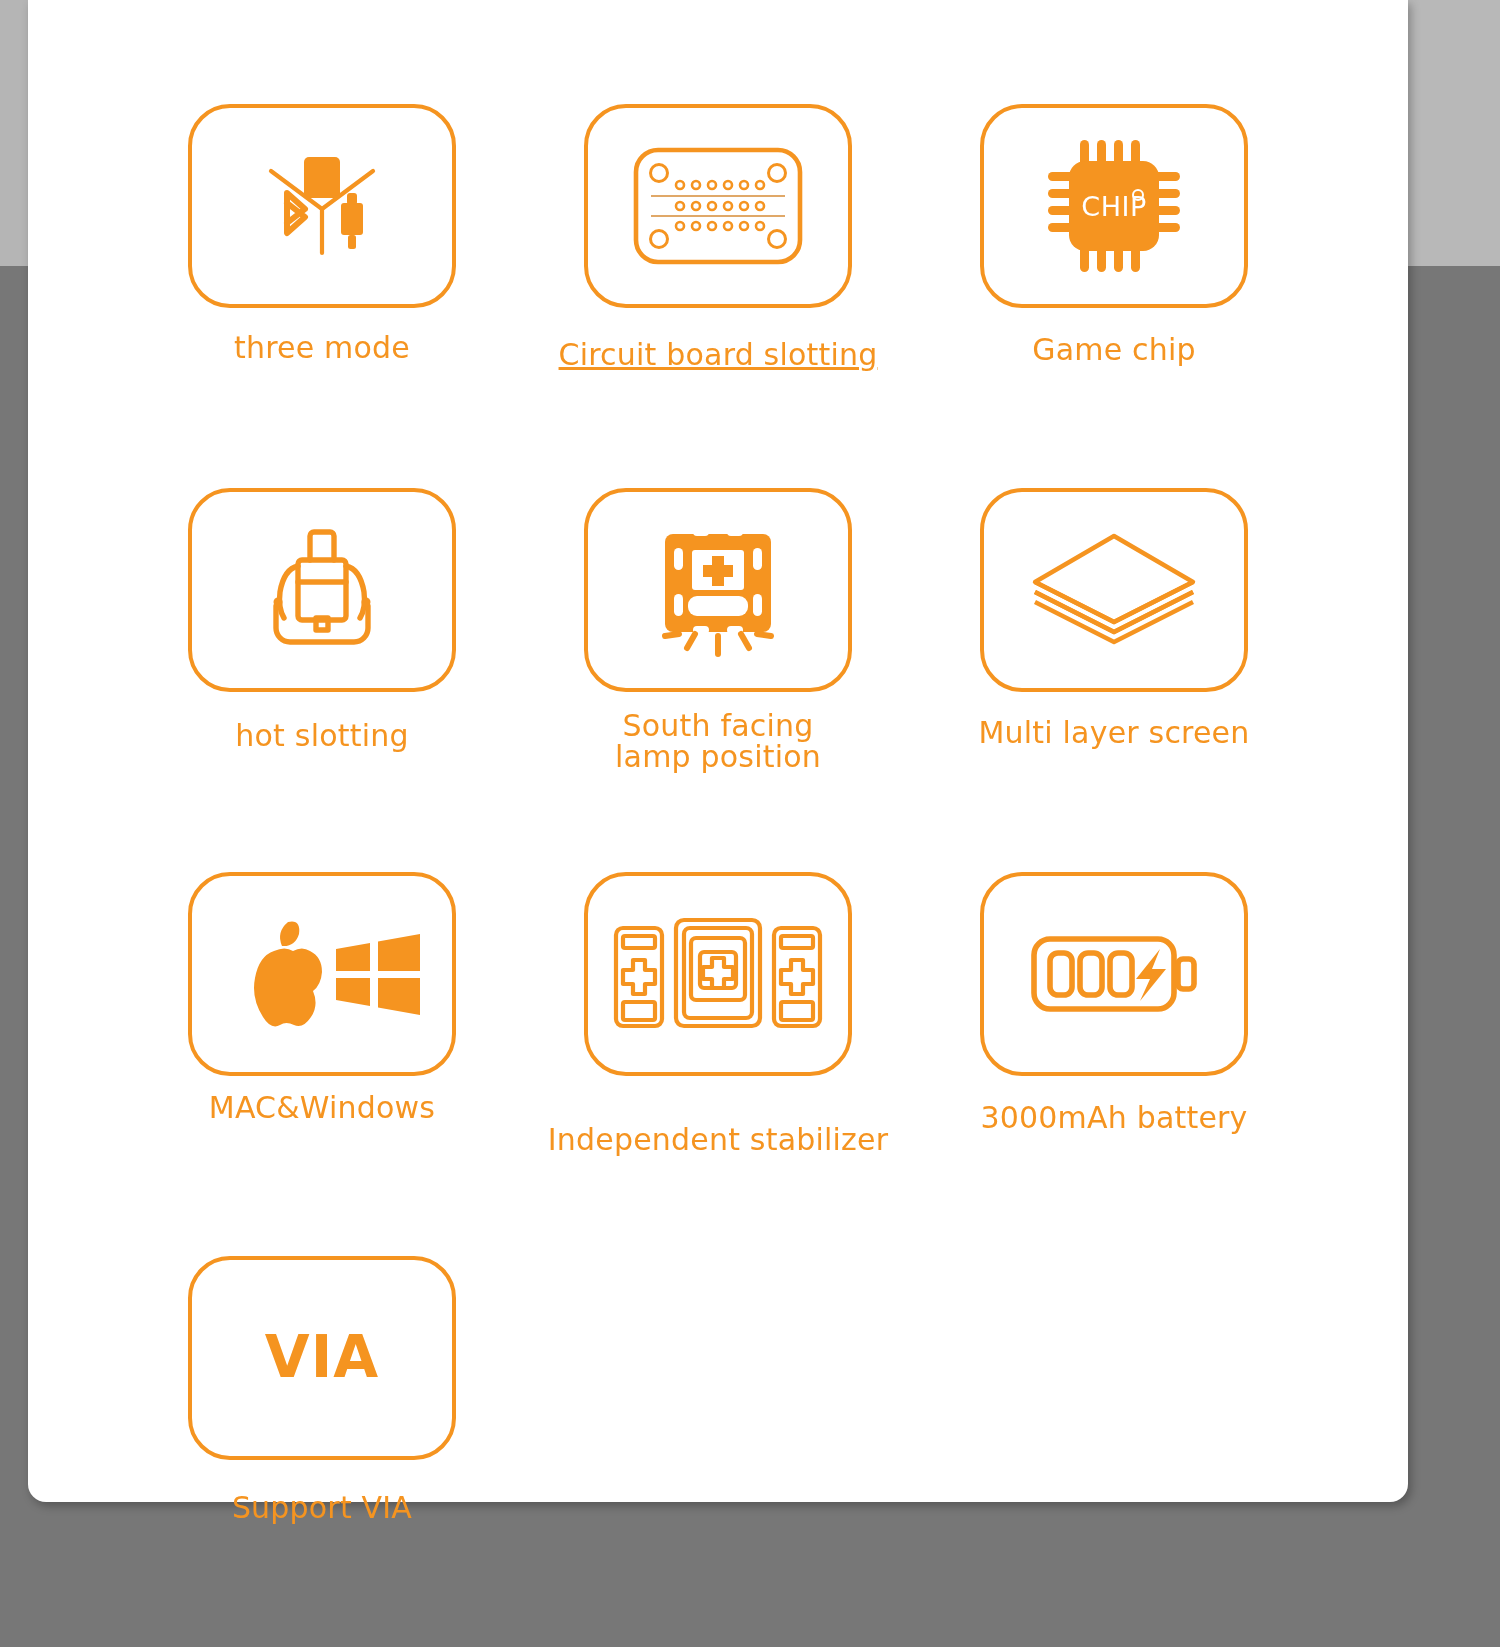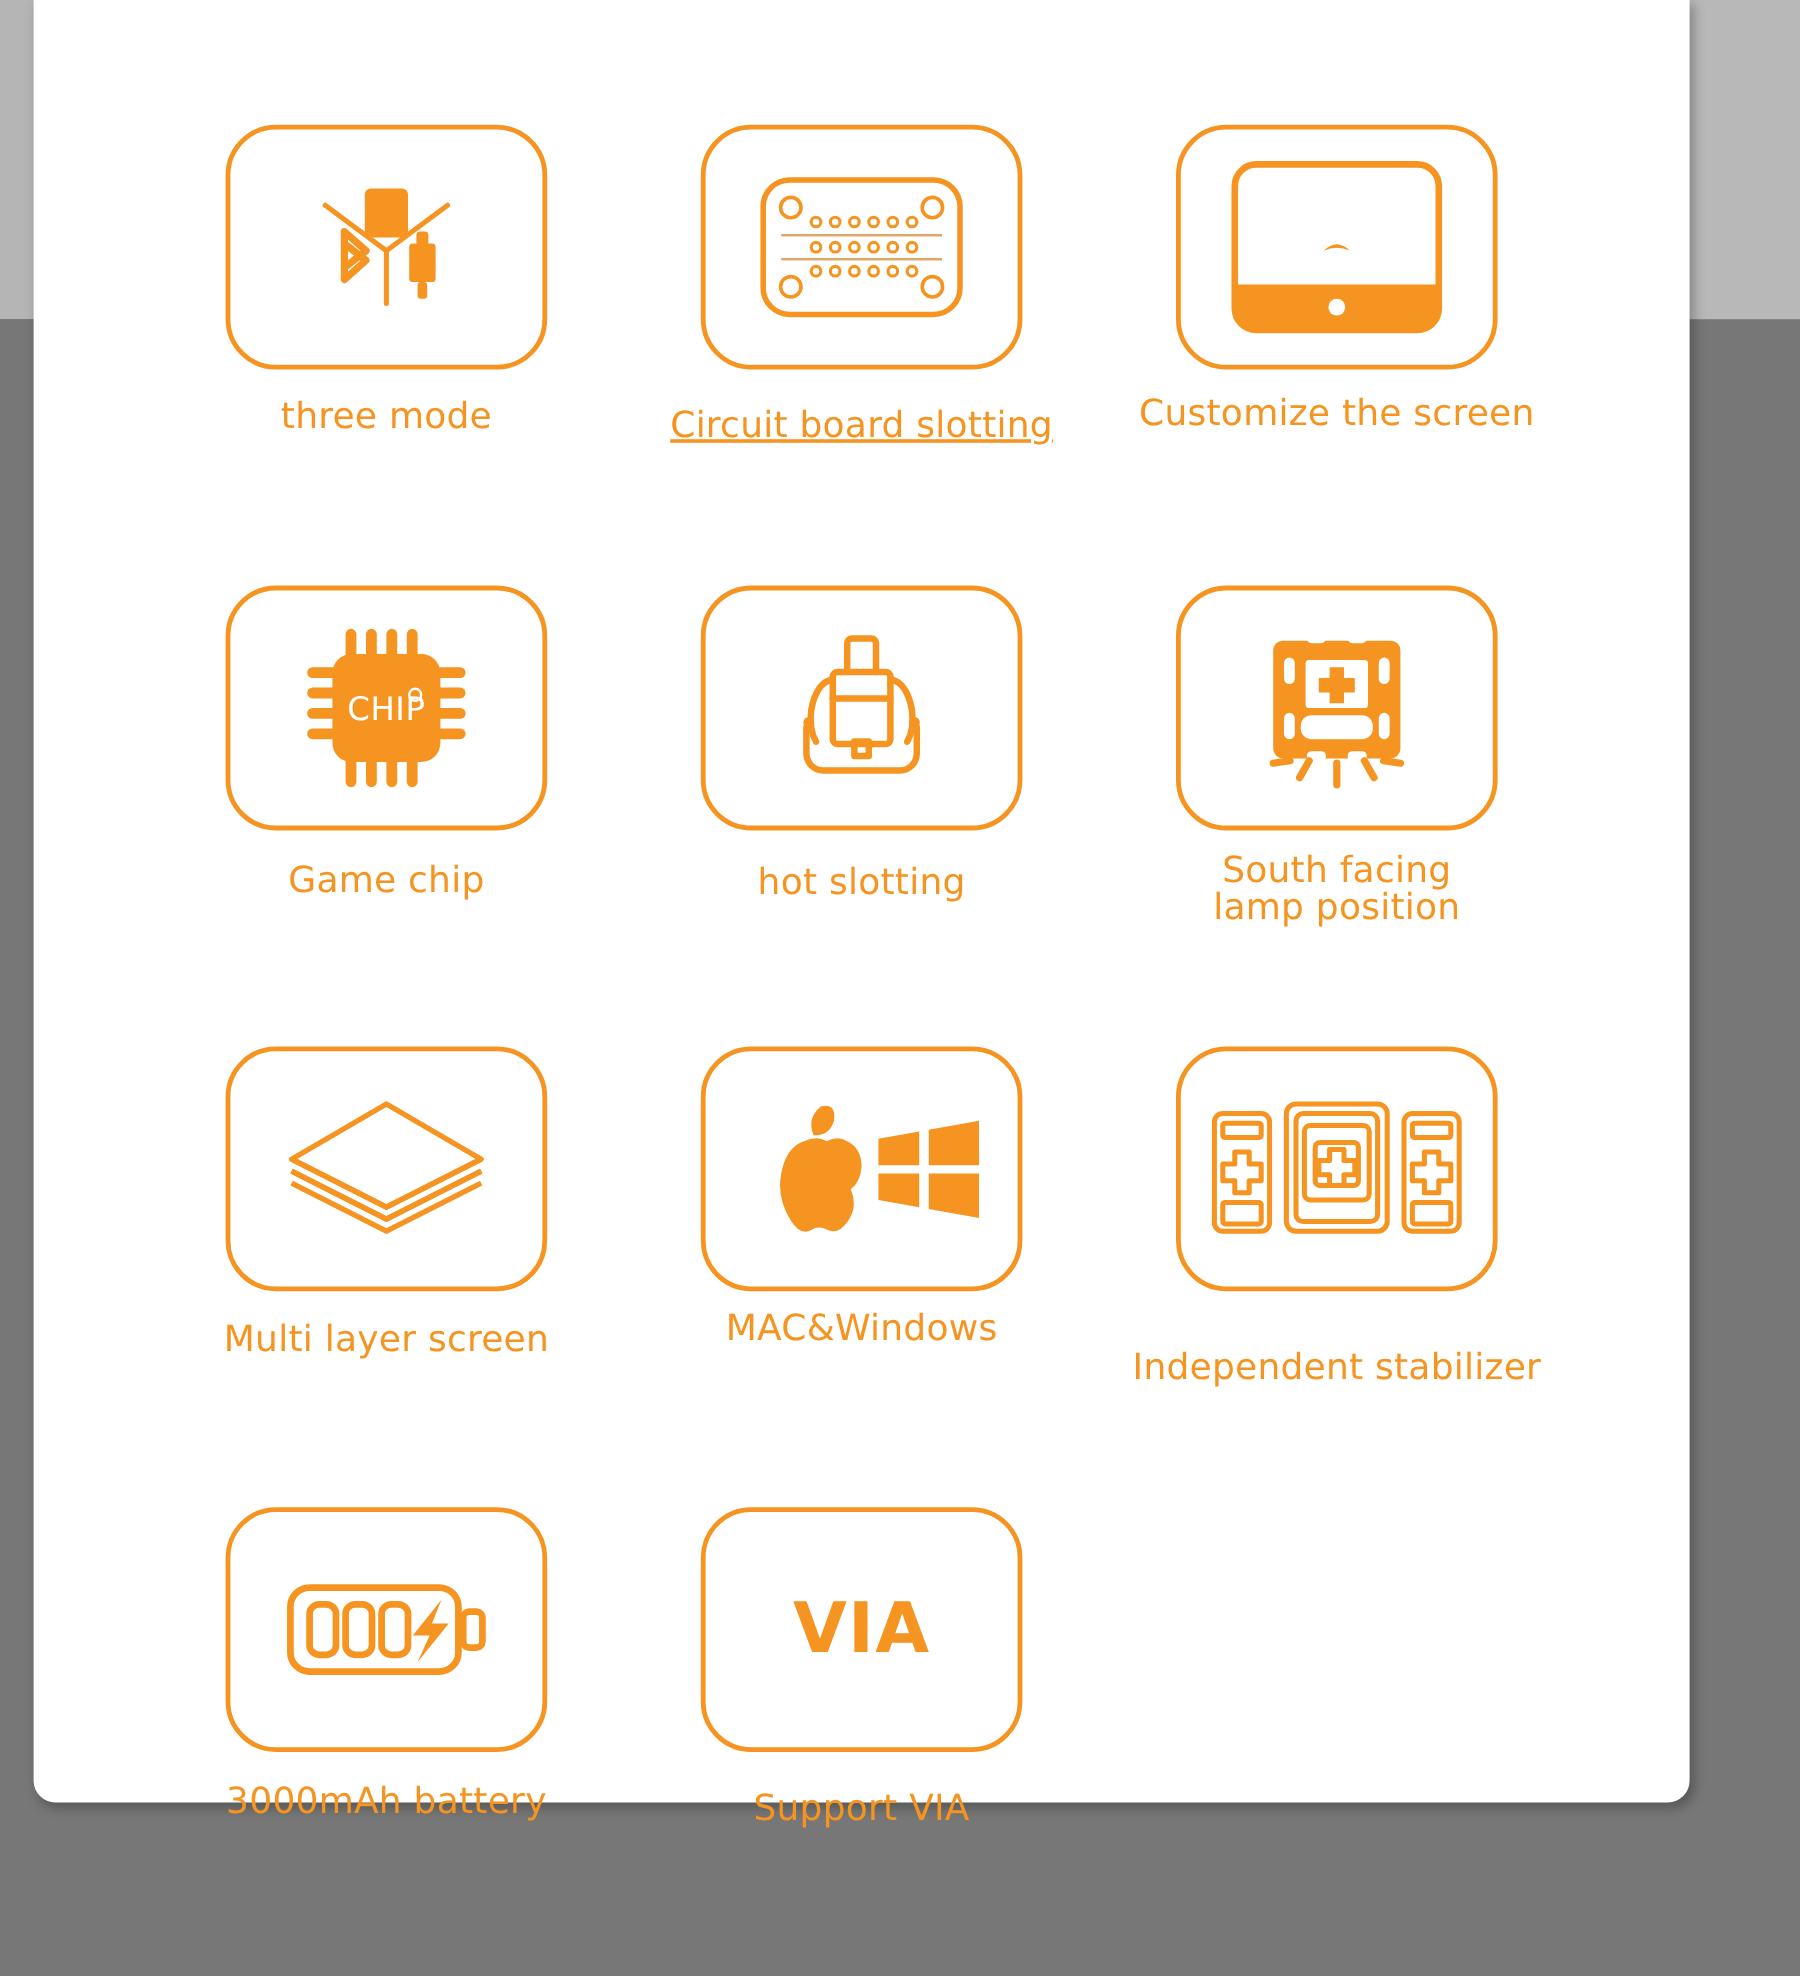--- a/index.html
+++ b/index.html
@@ -163,31 +163,20 @@
               <circle cx="111" cy="79" r="4"></circle>
               <circle cx="127" cy="79" r="4"></circle>
           </g>
           <line x1="18" y1="49" x2="152" y2="49" stroke="#e0a868" stroke-width="2.2"></line>
           <line x1="18" y1="69" x2="152" y2="69" stroke="#e0a868" stroke-width="2.2"></line>
         </svg>
       </div>
       <div class="feature-label">Circuit board slotting</div>
     </div>
 
-    <div class="feature-cell cell-2">
-      <div class="icon-box">
-        <svg width="178" height="150" viewBox="0 0 178 150">
-          <rect x="4" y="6" width="170" height="138" rx="18" fill="none" stroke="#f59420" stroke-width="5.5"></rect>
-          <path d="M4 106 h170 v20 a18 18 0 0 1 -18 18 h-134 a18 18 0 0 1 -18 -18 z" fill="#f59420"></path>
-          <circle cx="89" cy="125" r="7" fill="#ffffff"></circle>
-          <path d="M78 78 q11 -11 22 0 q-11 -5 -22 0 z" fill="#f59420"></path>
-        </svg>
-      </div>
-      <div class="feature-label">Customize the screen</div>
-    </div>
 
     <div class="feature-cell cell-3">
       <div class="icon-box">
         <svg width="140" height="140" viewBox="0 0 140 140">
           <g fill="#f59420">
 
             <rect x="36" y="4" width="9" height="28" rx="4.5"></rect>
               <rect x="53" y="4" width="9" height="28" rx="4.5"></rect>
             <rect x="70" y="4" width="9" height="28" rx="4.5"></rect>
               <rect x="87" y="4" width="9" height="28" rx="4.5"></rect>

